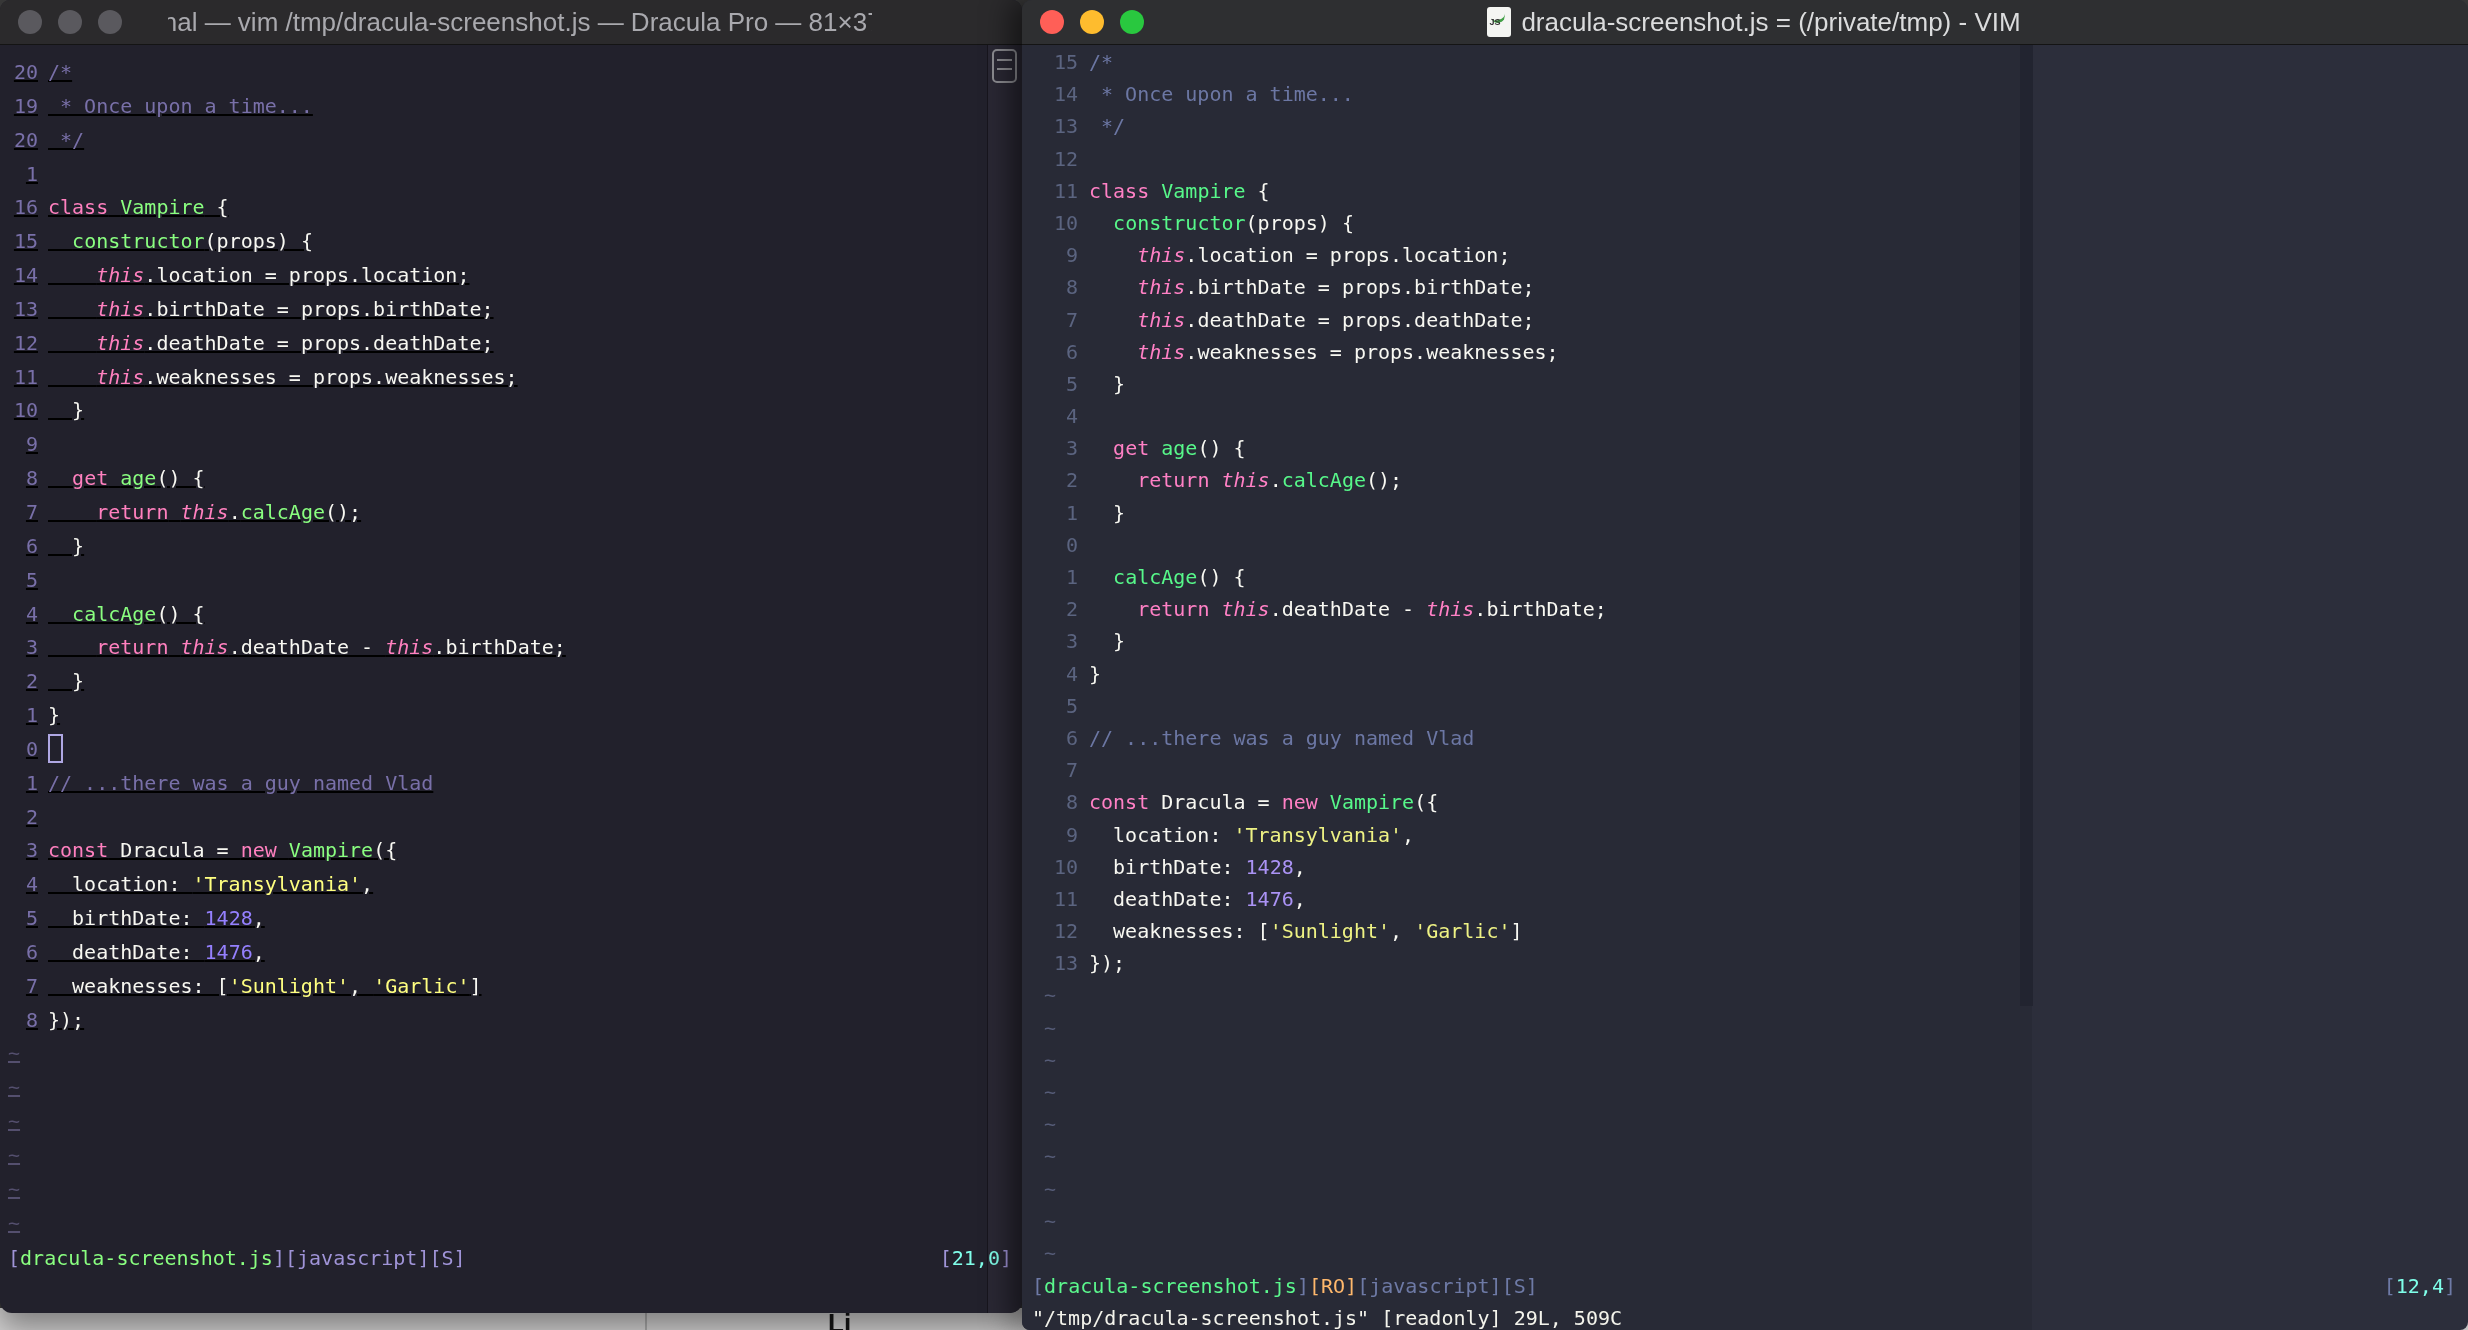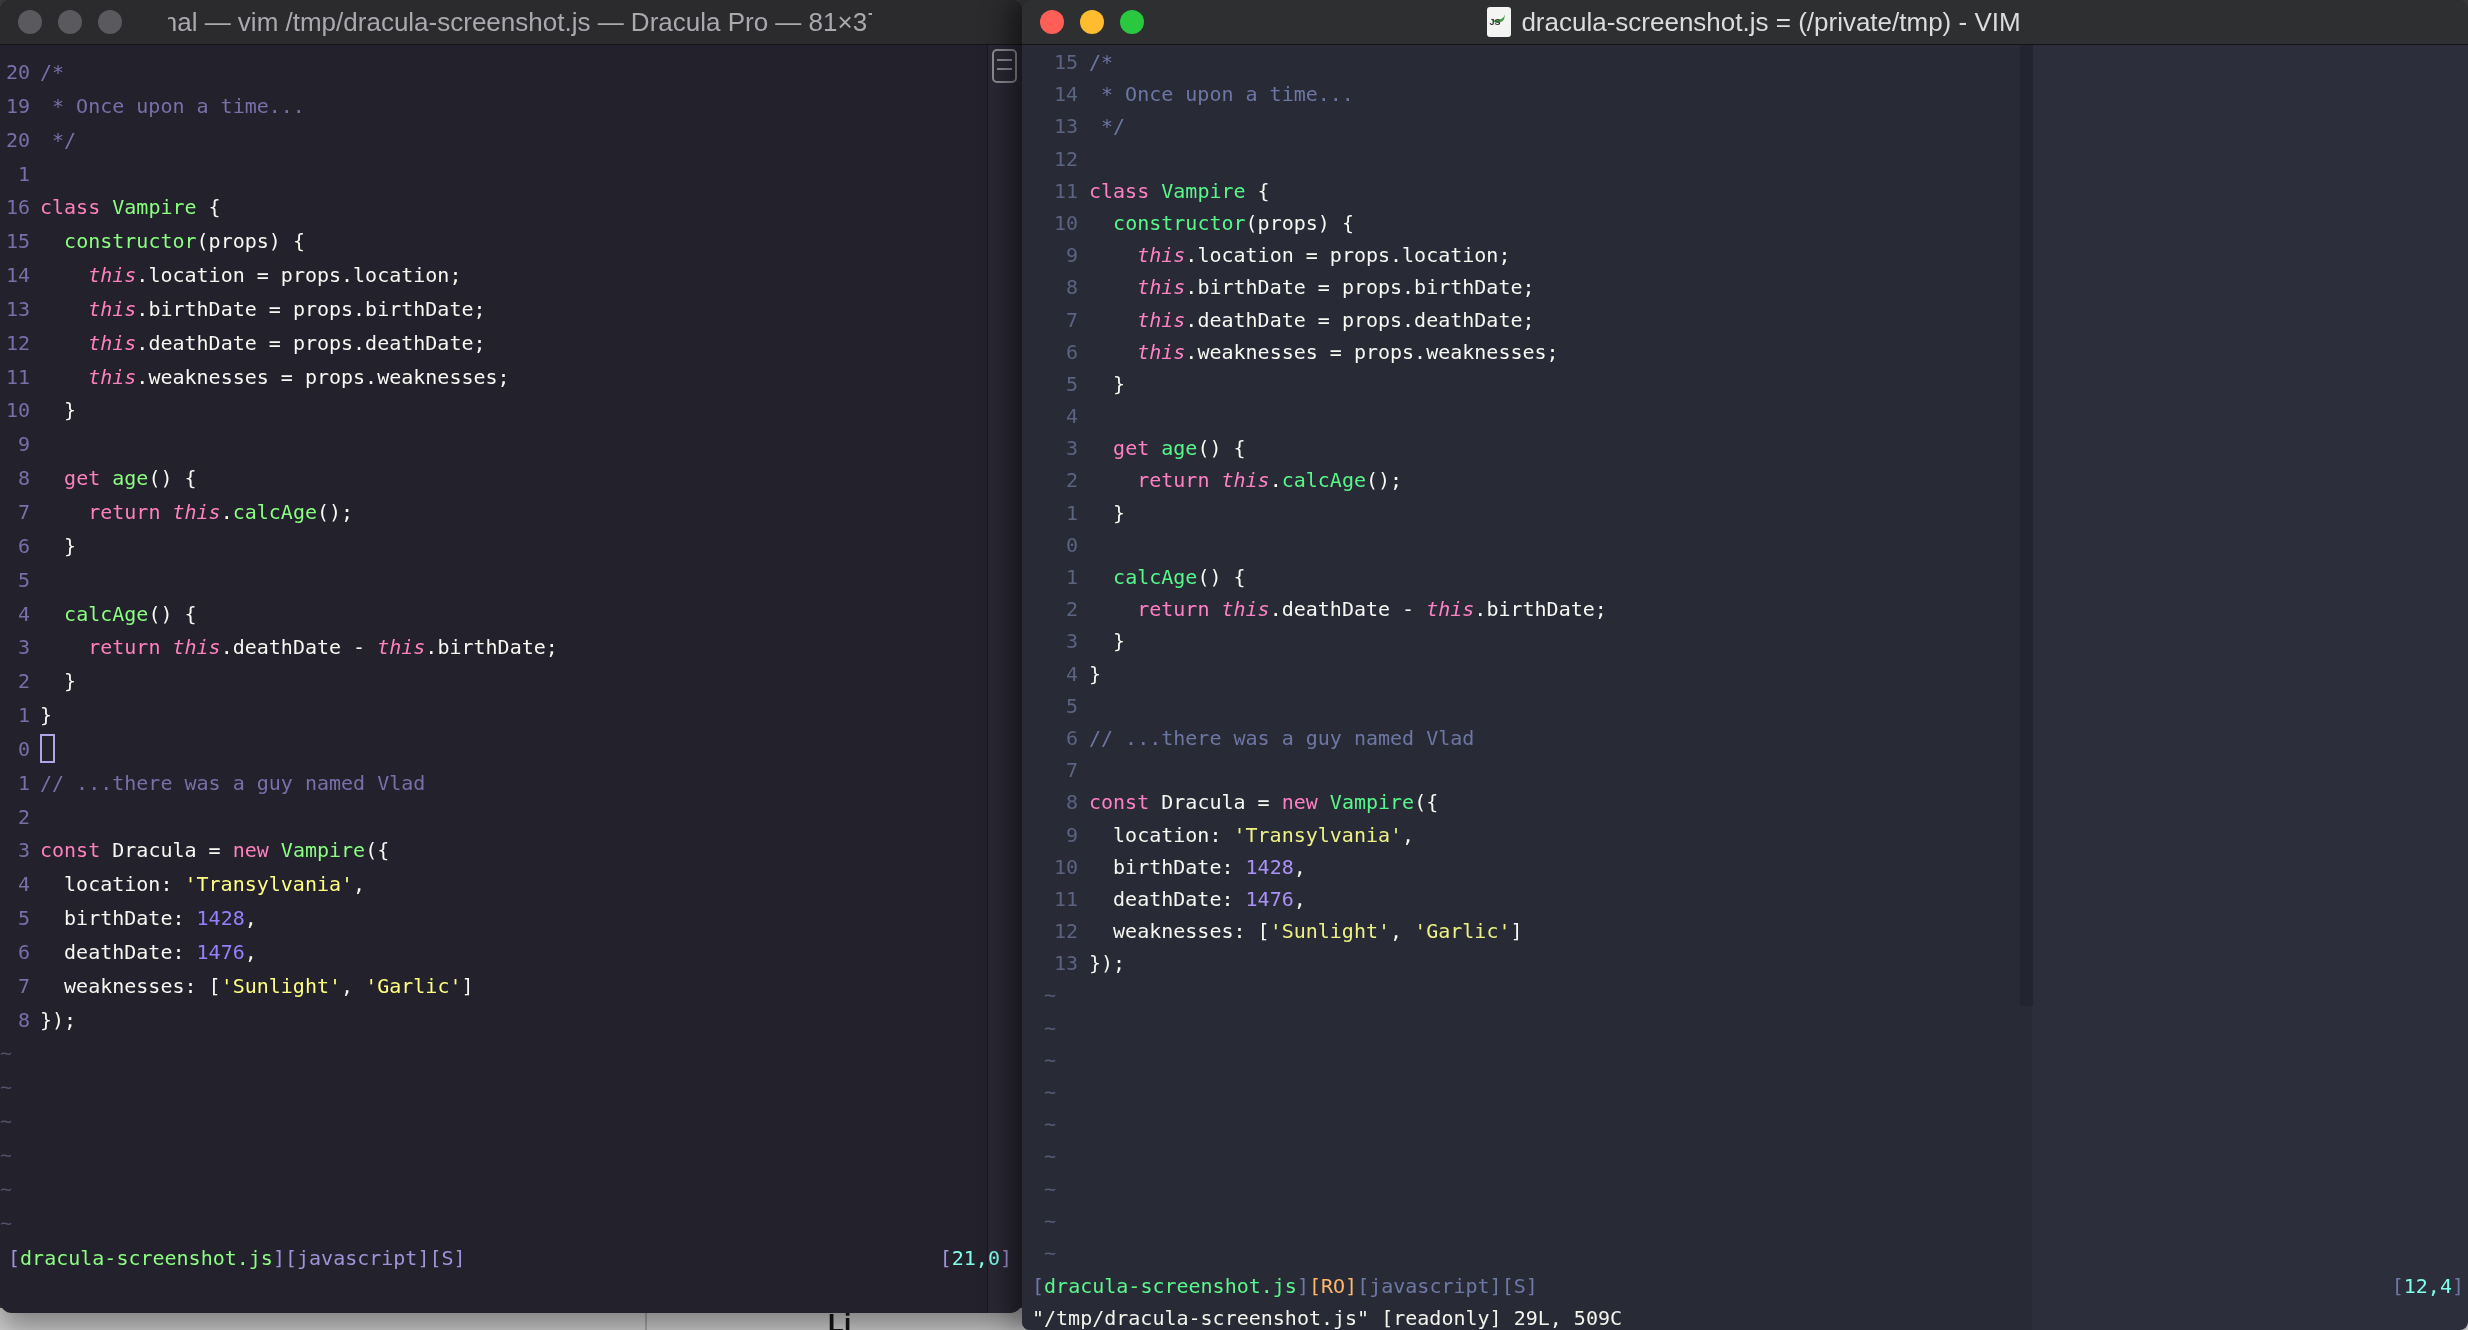--- a/index.html
+++ b/index.html
@@ -42,21 +42,21 @@
   .cmdline{position:absolute;left:0;right:0;white-space:pre;color:var(--fg);}
   .hollow-cursor{display:inline-block;width:11px;height:25px;border:2px solid #AFA7E3;
                  vertical-align:middle;margin-top:-4px;}
   
   .left-window{
     left:0;top:0;width:1022px;height:1313px;background:var(--bg);
     border-radius:10px 10px 12px 12px;box-shadow:0 14px 30px rgba(0,0,0,.4);
   }
   .left-window .light{background:var(--light-inactive);}
   .left-window .code{top:56px;font-size:20px;line-height:33.85px;}
-  .left-window .row{height:33.85px;}
+  .left-window .row{height:33.85px;padding-left:8px;text-decoration:underline;}
   .left-window .lnum{width:30px;margin-right:10px;}
   .left-window .statusline{top:1241px;height:34px;line-height:34px;font-size:20px;padding:0 10px 0 8px;gap:28px;}
   .term-scrollbar{position:absolute;top:45px;right:0;width:34px;bottom:0;
                   background:#2A2834;border-left:1px solid #17151d;}
   .term-scroller{position:absolute;top:4px;left:4px;width:25px;height:34px;border:2px solid #8D8D92;
                  border-radius:5px;box-sizing:border-box;}
   .term-scroller::before,.term-scroller::after{content:"";position:absolute;left:3px;right:3px;height:2px;background:#8D8D92;}
   .term-scroller::before{top:8px;}
   .term-scroller::after{top:17px;}
   
@@ -65,21 +65,21 @@
     border-radius:10px 10px 8px 8px;box-shadow:-12px 0 28px rgba(0,0,0,.5);
   }
   .right-window .textarea-bg{position:absolute;left:0;top:44px;width:1010px;bottom:0;background:var(--bg);}
   .right-window .colstrip{position:absolute;left:998px;top:44px;width:13px;height:962px;background:var(--colstrip);}
   .right-window .light-close{background:var(--light-close);}
   .right-window .light-min{background:var(--light-min);}
   .right-window .light-max{background:var(--light-max);}
   .right-window .code{top:46px;font-size:20px;line-height:32.2px;}
   .right-window .row{height:32.2px;padding-left:22px;}
   .right-window .lnum{width:34px;margin-right:11px;}
-  .right-window .statusline{top:1270px;height:32px;line-height:32px;font-size:20px;padding:0 4px 0 10px;}
+  .right-window .statusline{top:1270px;height:32px;line-height:32px;font-size:20px;padding:0 12px 0 10px;}
   .right-window .cmdline{top:1302px;height:32px;line-height:32px;font-size:20px;padding-left:10px;color:var(--cmd);}
   
   .js-doc-icon{position:relative;width:24px;height:30px;background:#F4F5F2;border-radius:3px;flex:none;}
   .js-doc-icon .sprout{position:absolute;left:4px;top:3px;width:14px;height:10px;
       border-bottom:3px solid #43a047;border-radius:0 0 8px 8px;transform:rotate(-18deg);}
   .js-doc-icon .jslabel{position:absolute;left:2px;bottom:10px;font-family:"Liberation Sans",sans-serif;
       font-size:9px;font-weight:700;color:#333;}
 </style>
 </head>
 <body>

